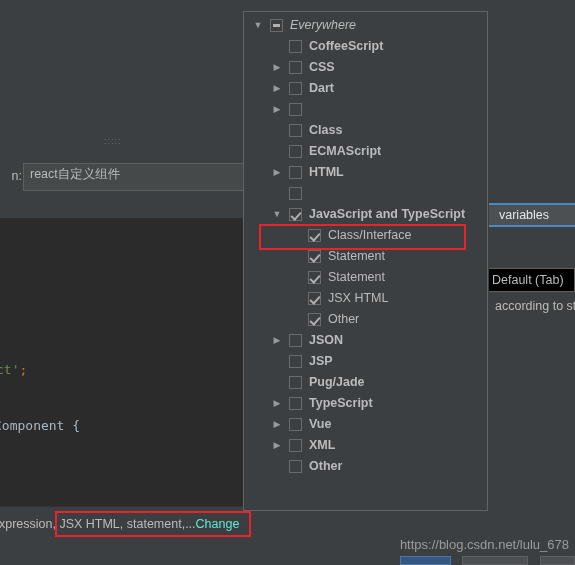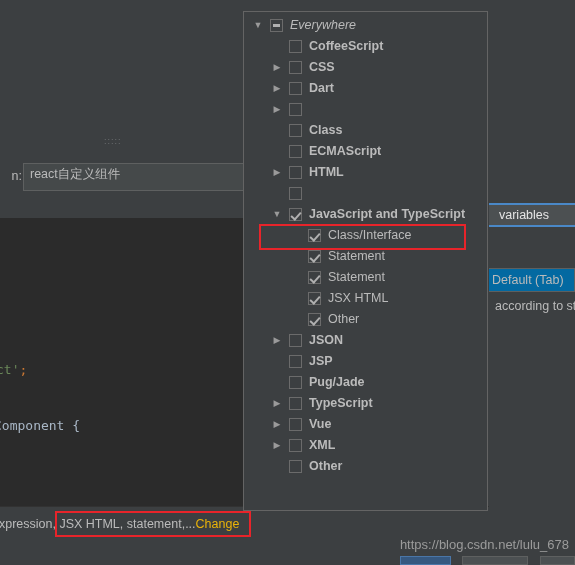--- a/index.html
+++ b/index.html
@@ -108,21 +108,21 @@
     font-size: 12.5px;
     line-height: 20px;
     padding-left: 10px;
     white-space: nowrap;
     overflow: hidden;
   }
   .combo-default {
     position: absolute;
     left: 489px; top: 268px;
     width: 86px; height: 24px;
-    background: #0369a1;
+    background: #000000;
     border: 1px solid #5e6060;
     border-left: none;
     box-sizing: border-box;
     color: #bbbbbb;
     font-size: 12.5px;
     line-height: 22px;
     padding-left: 3px;
     white-space: nowrap;
     overflow: hidden;
   }
@@ -147,21 +147,21 @@
     border-top: 1px solid #323232;
   }
   .status-text {
     position: absolute;
     left: -8px; top: 517px;
     font-size: 12.5px;
     color: #bbbbbb;
     white-space: nowrap;
   }
   .status-text .link {
-    color: #eab308;
+    color: #5eead4;
     text-decoration: none;
     cursor: pointer;
   }
 
   
   .annot {
     position: absolute;
     border: 2px solid #e8242a;
     box-sizing: border-box;
     pointer-events: none;

